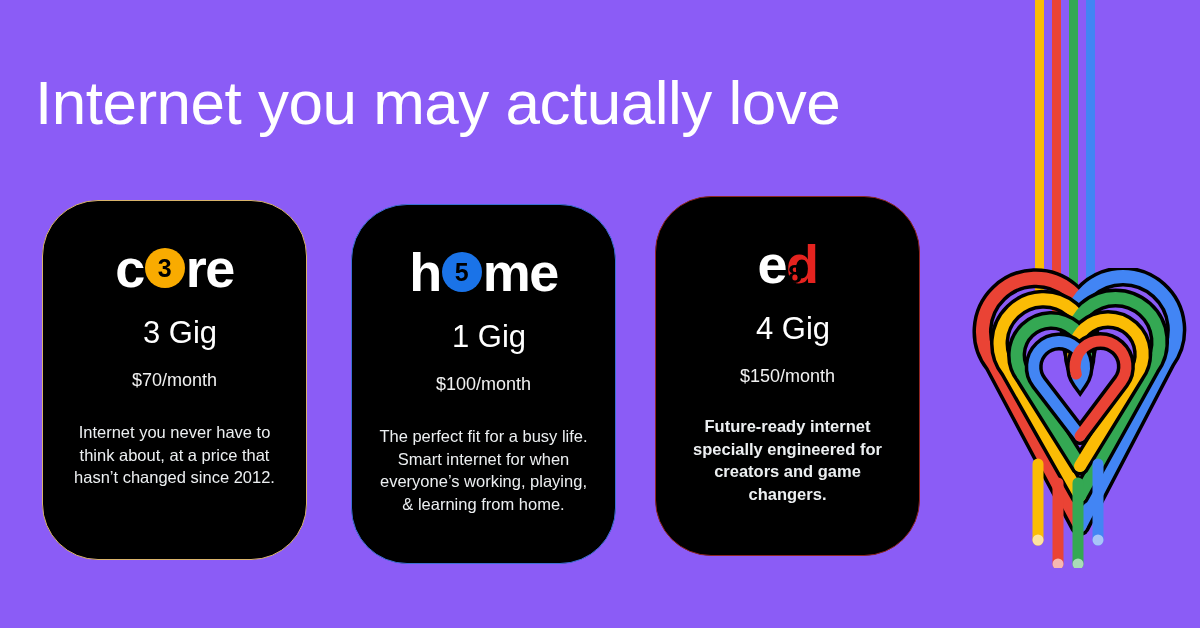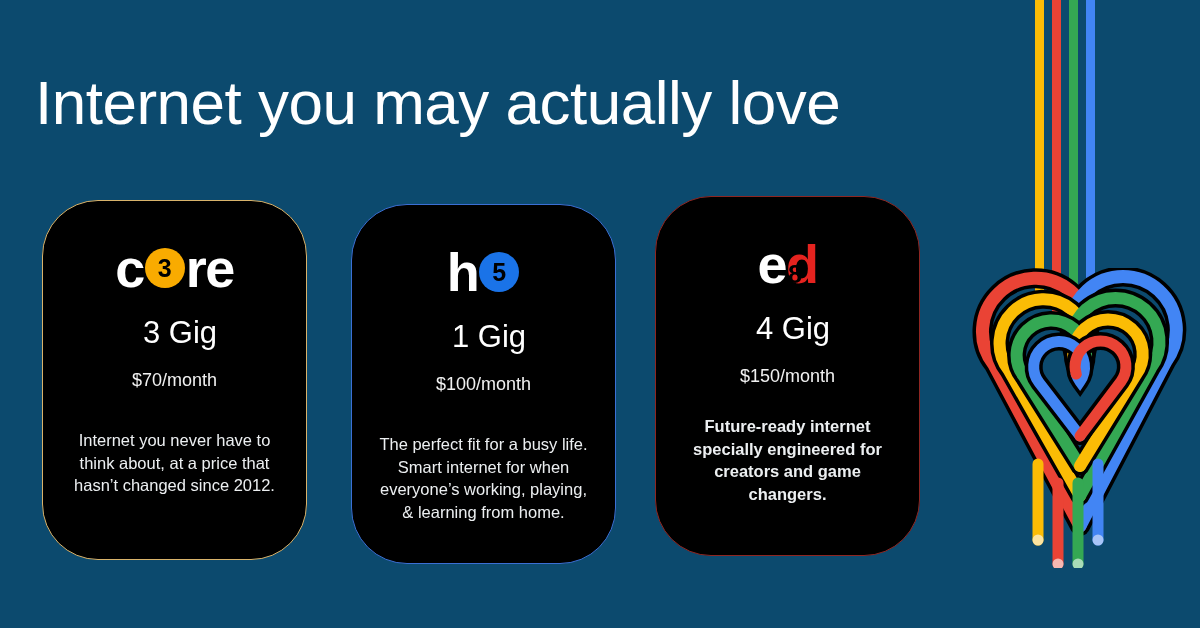--- a/index.html
+++ b/index.html
@@ -3,21 +3,21 @@
 <meta charset="utf-8">
 <title>Google Fiber Plans</title>
 <style>
   * { margin:0; padding:0; box-sizing:border-box; }
   html, body {
     width:1200px; height:628px;
     background:#000000; overflow:hidden;
     font-family:"Liberation Sans", sans-serif;
     -webkit-font-smoothing:antialiased;
   }
-  #stage { position:relative; width:1200px; height:628px; background:#0c4a6e; }
+  #stage { position:relative; width:1200px; height:628px; background:#8b5cf6; }
 
   
   .cables { position:absolute; left:1035px; top:0; width:64px; height:330px; }
   .cable { position:absolute; top:0; width:9px; }
 
   
   .headline {
     position:absolute; left:35px; top:70px;
     font-size:62px; font-weight:400; letter-spacing:-0.5px;
     color:#ffffff; line-height:1.05; white-space:nowrap;
@@ -66,21 +66,21 @@
 
   .speed {
     margin-top:22px;
     font-size:31px; font-weight:400; color:#ffffff; line-height:1;margin-left:11px;
   }
   .price {
     margin-top:23px;
     font-size:18px; font-weight:400; color:#f1f1f1; line-height:1;
   }
   .blurb {
-    margin-top:40px;
+    margin-top:32px;
     width:215px;
     text-align:center;
     font-size:16.5px; font-weight:400; line-height:1.37;
     color:#eceff1;
   }
   .card.c3 .blurb { margin-top:30px;font-weight:bold; }
 </style>
 </head>
 <body>
 
@@ -109,20 +109,21 @@
       <div class="price">$70/month</div>
       <div class="blurb">Internet you never have to think about, at a price that hasn’t changed since 2012.</div>
     </div>
 
     <div class="card c2" id="card-home" style="border-color: rgb(59, 111, 212);">
       <div class="logo">
         <span>h</span>
         <span class="mark" id="mark-home" style="background: rgb(26, 115, 232);">
           <span class="num">5</span>
         </span>
+        <span>me</span>
       </div>
       <div class="speed">1 Gig</div>
       <div class="price">$100/month</div>
       <div class="blurb">The perfect fit for a busy life. Smart internet for when everyone’s working, playing, &amp; learning from home.</div>
     </div>
 
     <div class="card c3" id="card-edge" style="border-color: rgb(143, 38, 34);">
       <div class="logo">
         <span>e</span>
         <span class="dmark">

